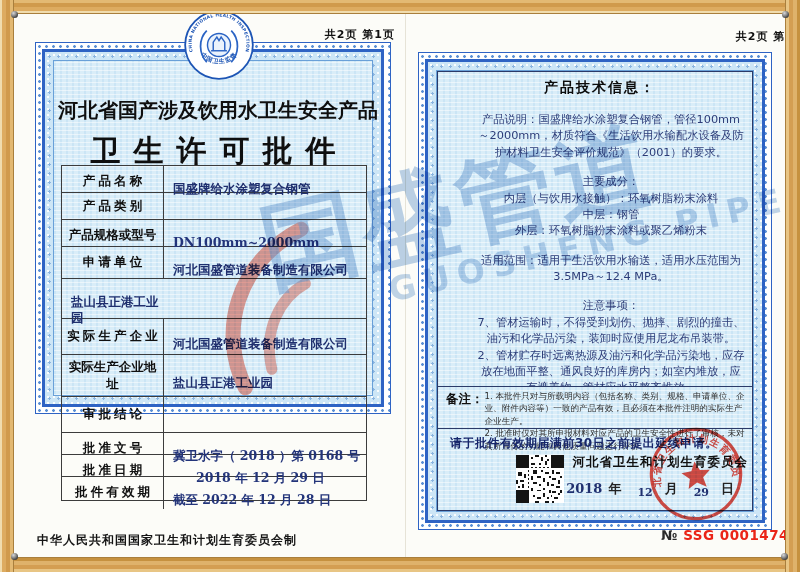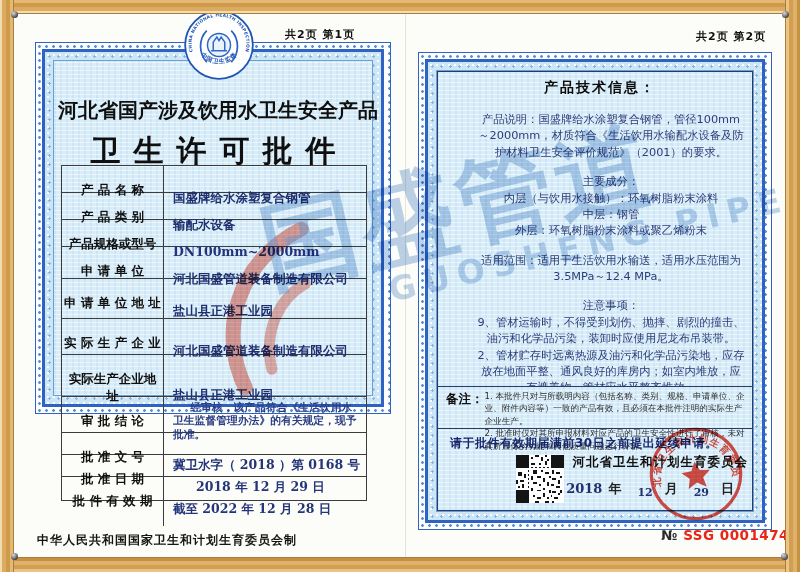--- a/index.html
+++ b/index.html
@@ -32,35 +32,35 @@
   .bbox-mid{box-sizing:border-box;border:3px solid #2e63c4;padding:8px;height:100%;
     background-color:#cde6f6;
     background-image:radial-gradient(circle,rgba(255,255,255,.9) 1px,transparent 1.5px),
                      radial-gradient(circle,#8ab4e0 1px,transparent 1.4px);
     background-size:6px 6px,9px 9px;}
   .bbox-in{box-sizing:border-box;border:1px solid #69a0d8;height:100%;position:relative;
     background-color:#d9edf8;
     background-image:repeating-linear-gradient(0deg,rgba(255,255,255,.5) 0 1px,transparent 1px 4px),
                      repeating-linear-gradient(90deg,rgba(176,214,240,.35) 0 2px,transparent 2px 6px);}
 
-  .pgind{position:absolute;width:110px;text-align:left;font-size:11px;font-weight:700;color:#111;z-index:5;letter-spacing:1px;}
+  .pgind{position:absolute;width:110px;text-align:right;font-size:11px;font-weight:700;color:#111;z-index:5;letter-spacing:1px;}
   .pi1{left:285px;top:27px;}
   .pi2{left:696px;top:29px;}
 
   
   .bbox1{left:35px;top:42px;width:356px;height:372px;}
   .title1{margin:36px 4px 0 4px;text-align:center;font-size:20px;font-weight:700;color:#0f0f0f;white-space:nowrap;}
   .title2{margin:7px 0 0 0;text-align:center;font-size:30px;font-weight:700;color:#0f0f0f;
           letter-spacing:13px;text-indent:13px;white-space:nowrap;}
   .ctable{position:absolute;left:7px;top:104px;width:304px;border:1px solid #3c3c3c;
           display:grid;grid-template-rows:27px 27px 27px 32px 40px 36px 42px 36px 22px 22px 23px;}
   .trow{display:grid;grid-template-columns:102px 1fr;border-bottom:1px solid #3c3c3c;}
   .trow:last-child{border-bottom:none;}
   .tlabel{display:flex;align-items:center;justify-content:center;text-align:center;
-          font-size:12.5px;font-weight:700;color:#101010;border-right:1px solid #3c3c3c;padding:16px 2px;}
+          font-size:12.5px;font-weight:700;color:#101010;border-right:1px solid #3c3c3c;padding:4px 2px;font-family:Liberation Serif, serif;}
   .tvalue{display:flex;align-items:center;font-size:12.5px;font-weight:700;color:#1f2f6e;
           padding:15px 4px 1px 9px;line-height:1.25;}
   .tvalue.small{font-size:10.8px;font-weight:700;color:#2b3f86;display:block;padding-top:4px;text-indent:1.6em;}
   .tvalue.serif{font-family:"DejaVu Serif","Liberation Serif",serif;font-weight:700;color:#23347a;font-size:12.5px;}
   .footer1{position:absolute;left:37px;top:532px;font-size:12px;font-weight:700;color:#151515;
            letter-spacing:1px;z-index:5;}
 
   
   .emblem{position:absolute;left:183px;top:9px;width:72px;height:72px;z-index:10;}
 
@@ -115,45 +115,42 @@
         <div class="title1">河北省国产涉及饮用水卫生安全产品</div>
         <div class="title2">卫生许可批件</div>
 
         <div class="ctable">
           <div class="trow">
             <div class="tlabel">产 品 名 称</div>
             <div class="tvalue">国盛牌给水涂塑复合钢管</div>
           </div>
           <div class="trow">
             <div class="tlabel">产 品 类 别</div>
-            <div class="tvalue">输配水设备</div>
           </div>
           <div class="trow">
             <div class="tlabel">产品规格或型号</div>
             <div class="tvalue serif">DN100mm~2000mm</div>
           </div>
           <div class="trow">
             <div class="tlabel">申 请 单 位</div>
             <div class="tvalue">河北国盛管道装备制造有限公司</div>
           </div>
           <div class="trow">
-            <div class="tlabel">申 请 单 位 地 址</div>
             <div class="tvalue">盐山县正港工业园</div>
           </div>
           <div class="trow">
             <div class="tlabel">实 际 生 产 企 业</div>
             <div class="tvalue">河北国盛管道装备制造有限公司</div>
           </div>
           <div class="trow">
             <div class="tlabel">实际生产企业地址</div>
             <div class="tvalue">盐山县正港工业园</div>
           </div>
           <div class="trow">
             <div class="tlabel">审 批 结 论</div>
-            <div class="tvalue small">经审核，该产品符合《生活饮用水卫生监督管理办法》的有关规定，现予批准。</div>
           </div>
           <div class="trow">
             <div class="tlabel">批 准 文 号</div>
             <div class="tvalue serif">冀卫水字（ 2018 ）第 0168 号</div>
           </div>
           <div class="trow">
             <div class="tlabel">批 准 日 期</div>
             <div class="tvalue serif" style="padding-left:32px;">2018 年 12 月 29 日</div>
           </div>
           <div class="trow">
@@ -199,21 +196,21 @@
               <div>产品说明：国盛牌给水涂塑复合钢管，管径100mm～2000mm，材质符合《生活饮用水输配水设备及防护材料卫生安全评价规范》（2001）的要求。</div>
               <div class="pgap"></div>
               <div>主要成分：</div>
               <div>内层（与饮用水接触）：环氧树脂粉末涂料</div>
               <div>中层：钢管</div>
               <div>外层：环氧树脂粉末涂料或聚乙烯粉末</div>
               <div class="pgap"></div>
               <div>适用范围：适用于生活饮用水输送，适用水压范围为3.5MPa～12.4 MPa。</div>
               <div class="pgap"></div>
               <div>注意事项：</div>
-              <div>9、管材运输时，不得受到划伤、抛摔、剧烈的撞击、油污和化学品污染，装卸时应使用尼龙布吊装带。</div>
+              <div>7、管材运输时，不得受到划伤、抛摔、剧烈的撞击、油污和化学品污染，装卸时应使用尼龙布吊装带。</div>
               <div>2、管材贮存时远离热源及油污和化学品污染地，应存放在地面平整、通风良好的库房内；如室内堆放，应有遮盖物，管材应水平整齐堆放。</div>
             </div>
           </div>
 
           <div class="sec-remark">
             <div class="remark-label">备注：</div>
             <div class="remark-lines">
               <div>1. 本批件只对与所载明内容（包括名称、类别、规格、申请单位、企业、附件内容等）一致的产品有效，且必须在本批件注明的实际生产企业生产。</div>
               <div>2. 批准时仅对其所申报材料对应产品的卫生安全性进行了审核，未对其所宣传的功能和其他质量问题进行评价。</div>
             </div>

